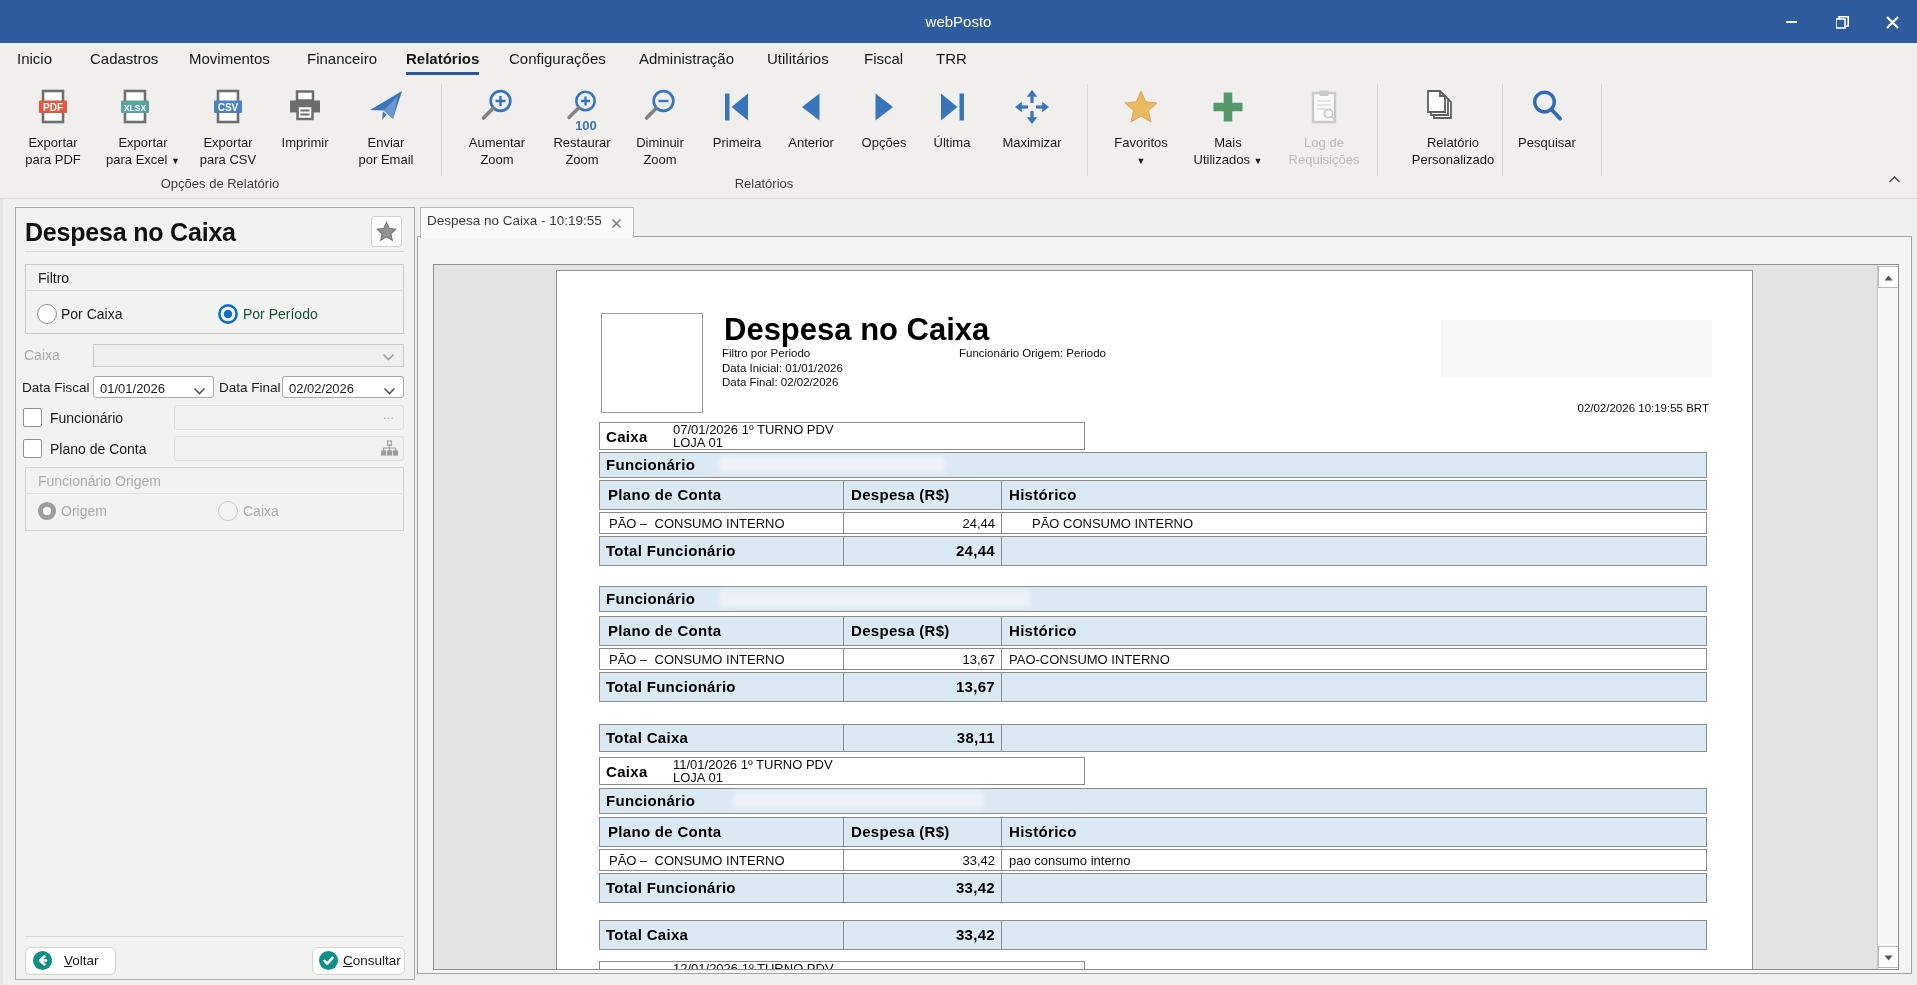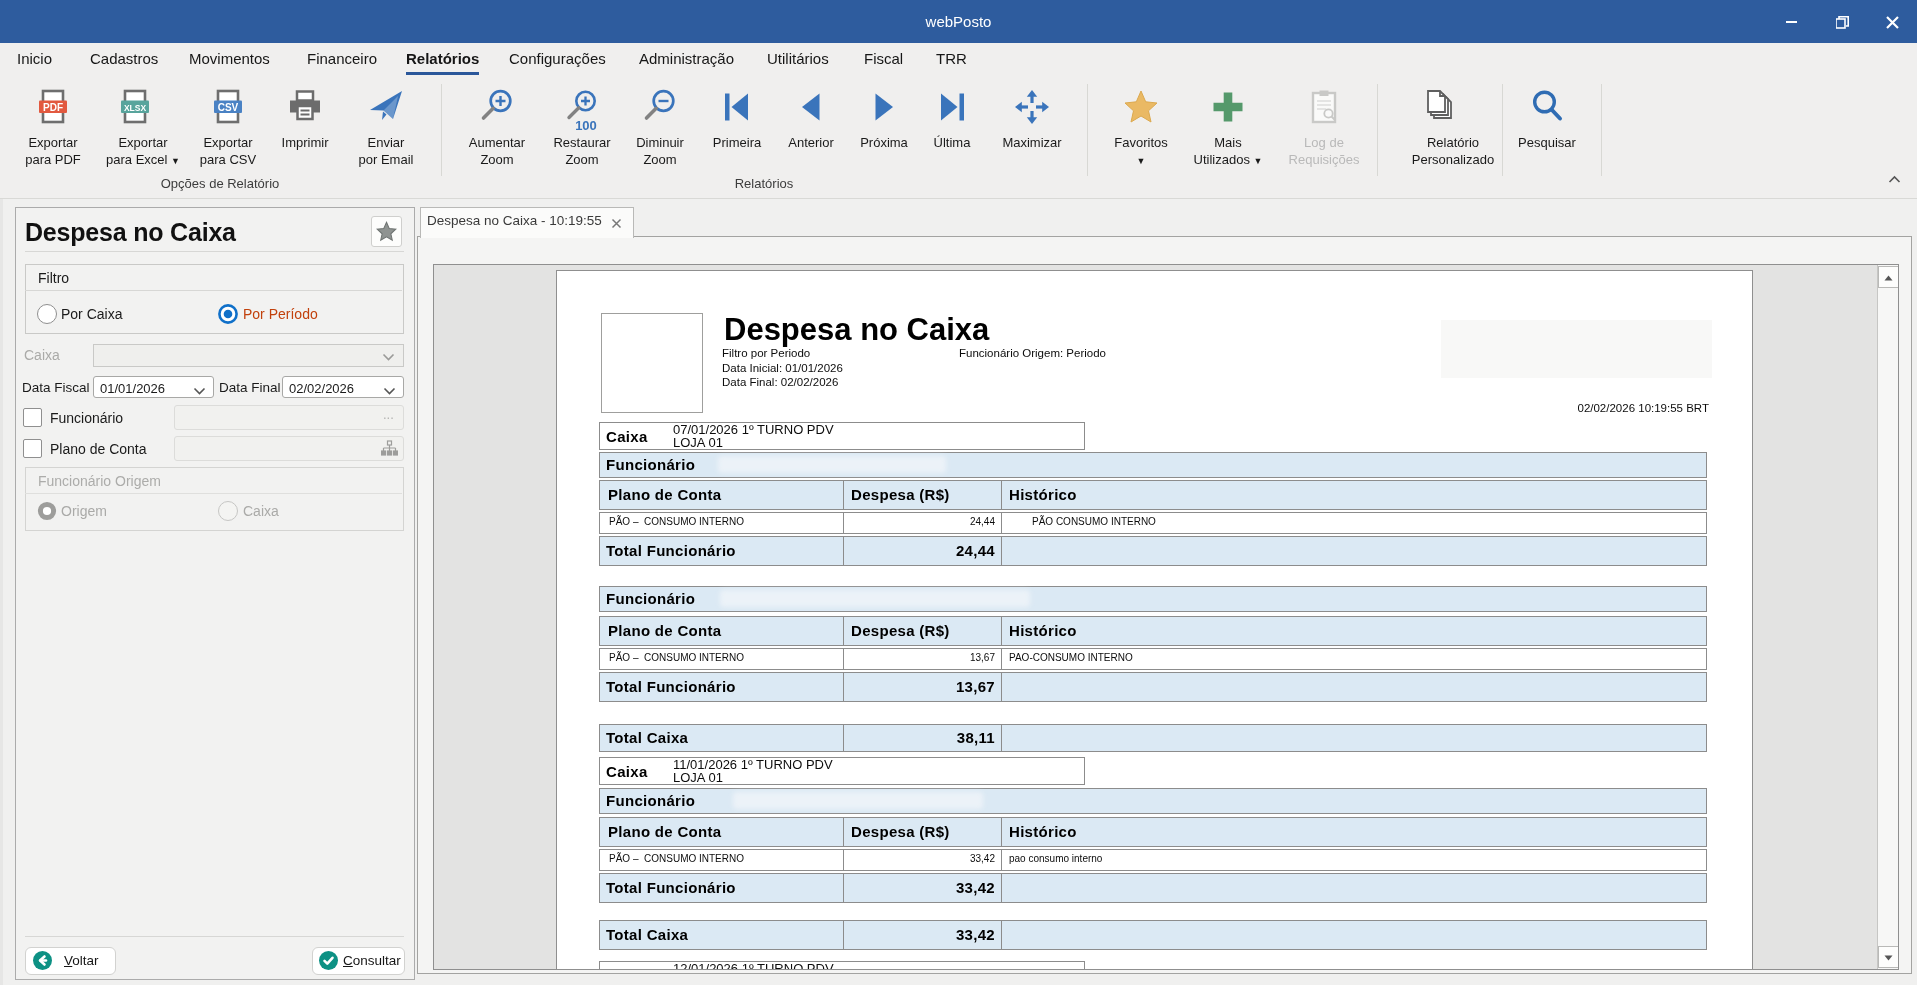--- a/index.html
+++ b/index.html
@@ -18,21 +18,21 @@
 .rgroup{top:176px;font-size:13px;color:#3c3c3c;text-align:center}
 .chev{top:172px;font-size:13px;color:#555}
 </style><style>
 .rpt{font-size:11.5px;color:#0c0c0c;white-space:nowrap}
 .cxbox{left:42px;width:484px;height:26px;border:1px solid #8c8c8c;background:#fff}
 .cxl{position:absolute;left:6px;top:5px;font-size:15px;font-weight:bold;color:#000;letter-spacing:0.3px}
 .cxd{position:absolute;left:73px;top:1px;font-size:13px;color:#0c0c0c;line-height:12.5px}
 .trow{left:42px;width:1106px;border:1px solid #8c8c8c;background:#fff}
 .blue{background:#dbe9f4}
 .b15{position:absolute;font-size:15px;font-weight:bold;color:#000;letter-spacing:0.3px;white-space:nowrap}
-.d13{position:absolute;font-size:10px;color:#0c0c0c;white-space:nowrap}
+.d13{position:absolute;font-size:13px;color:#0c0c0c;white-space:nowrap}
 .vl{position:absolute;top:0;bottom:0;width:1px;background:#8c8c8c}
 .blur{position:absolute;height:17px;background:#ecf2f8;filter:blur(2.5px);border-radius:3px}
 </style>
 </head><body>
 
 <div class="a titlebar"></div>
 <div class="a titletxt">webPosto</div>
 <div class="a wbtn" style="left:1769px"><svg width="12" height="12" viewBox="0 0 12 12" style="vertical-align:-1px">
       <rect x="0" y="5" width="11" height="2" fill="#fff"></rect>
     </svg></div>
@@ -119,21 +119,21 @@
       <path d="M29,4.5 L29,31.5 L12.5,18 Z" fill="#3a74bb"></path>
     </svg></div>
 <div class="a rlabel" style="left:672px">Primeira</div>
 <div class="a ricon" style="left:793px"><svg viewBox="0 0 36 36" width="36" height="36">
       <path d="M26.5,4.5 L26.5,31.5 L9,18 Z" fill="#3a74bb"></path>
     </svg></div>
 <div class="a rlabel" style="left:746px">Anterior</div>
 <div class="a ricon" style="left:866px"><svg viewBox="0 0 36 36" width="36" height="36">
       <path d="M9.5,4.5 L9.5,31.5 L27,18 Z" fill="#3a74bb"></path>
     </svg></div>
-<div class="a rlabel" style="left:819px">Próxima</div>
+<div class="a rlabel" style="left:819px">Opções</div>
 <div class="a ricon" style="left:934px"><svg viewBox="0 0 36 36" width="36" height="36">
       <path d="M7,4.5 L7,31.5 L23.5,18 Z" fill="#3a74bb"></path>
       <rect x="25.5" y="4.5" width="4.5" height="27" fill="#3a74bb"></rect>
     </svg></div>
 <div class="a rlabel" style="left:887px">Última</div>
 <div class="a ricon" style="left:1014px"><svg viewBox="0 0 36 36" width="36" height="36">
       <g fill="#3a74bb">
         <path d="M18,1 L12.8,7.8 L23.2,7.8 Z"></path>
         <path d="M18,35 L12.8,28.2 L23.2,28.2 Z"></path>
         <path d="M1,18 L7.8,12.8 L7.8,23.2 Z"></path>
@@ -192,21 +192,21 @@
 
 <div class="a" style="left:25px;top:264px;width:377px;height:68px;border:1px solid #c9c9c7;background:#f2f2f1"></div>
 <div class="a" style="left:38px;top:270px;font-size:14px;color:#1a1a1a">Filtro</div>
 <div class="a" style="left:25px;top:290px;width:377px;height:1px;background:#d7d7d5"></div>
 <div class="a" style="left:37px;top:304px;width:18px;height:18px;border-radius:50%;background:#fff;border:1px solid #8f8f8f"></div>
 <div class="a" style="left:61px;top:306px;font-size:14px;color:#1a1a1a">Por Caixa</div>
 <div class="a" style="left:218px;top:304px;width:18px;height:18px"><svg width="20" height="20" viewBox="0 0 20 20">
       <circle cx="10" cy="10" r="8.6" fill="#fff" stroke="#1070c9" stroke-width="2.6"></circle>
       <circle cx="10" cy="10" r="4.3" fill="#1070c9"></circle>
     </svg></div>
-<div class="a" style="left:243px;top:306px;font-size:14px;color:#c2410c">Por Período</div>
+<div class="a" style="left:243px;top:306px;font-size:14px;color:#14532d">Por Período</div>
 
 <div class="a" style="left:24px;top:347px;font-size:14px;color:#aaaaa8">Caixa</div>
 <div class="a" style="left:93px;top:344px;width:309px;height:21px;background:#efefed;border:1px solid #c9c9c7"></div>
 <div class="a" style="left:382px;top:348px"><svg width="13" height="9" viewBox="0 0 13 9">
       <path d="M1.5,1.5 L6.5,6.5 L11.5,1.5" fill="none" stroke="#9a9a98" stroke-width="1.6"></path>
     </svg></div>
 
 <div class="a" style="left:22px;top:380px;font-size:13.5px;color:#1a1a1a">Data Fiscal</div>
 <div class="a" style="left:93px;top:376px;width:119px;height:20px;background:#fff;border:1px solid #a8a8a6;border-radius:3px"></div>
 <div class="a" style="left:100px;top:381px;font-size:13px;color:#1a1a1a">01/01/2026</div>

